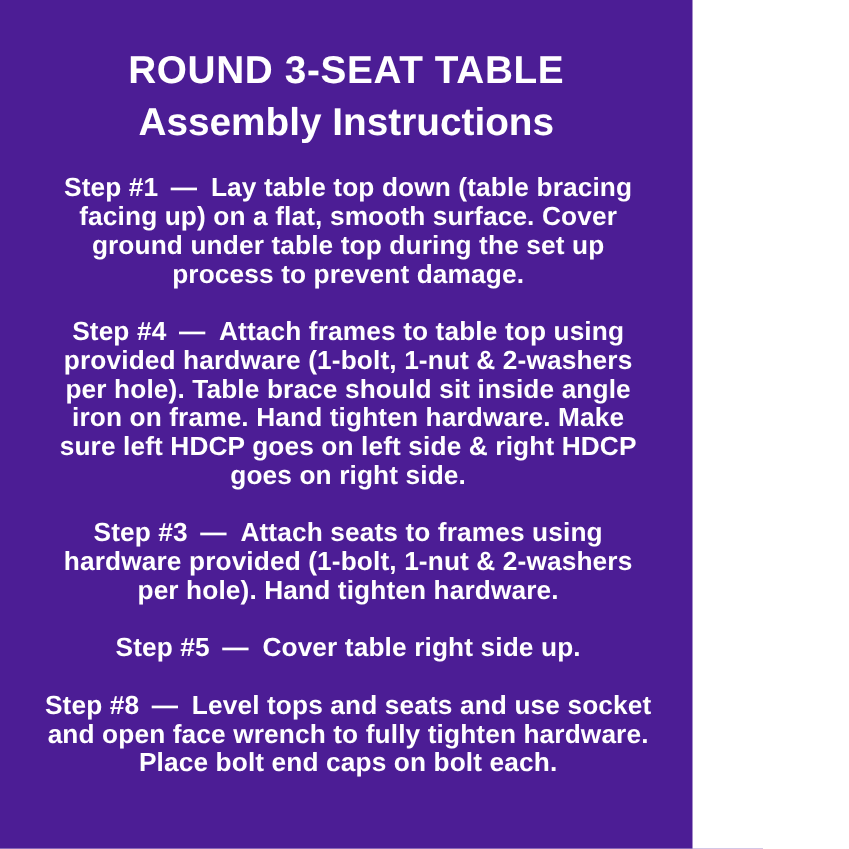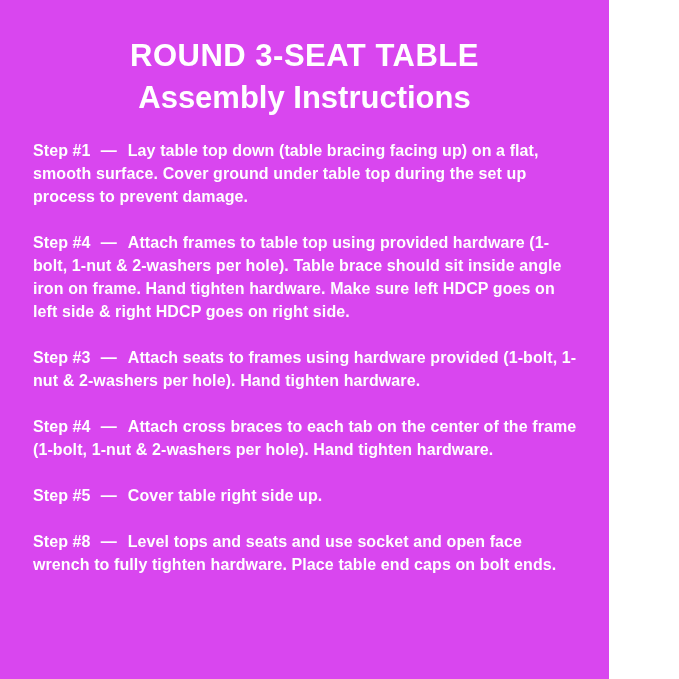--- a/index.html
+++ b/index.html
@@ -1,23 +1,23 @@
 <!DOCTYPE html>
 <html><head>
 <meta charset="utf-8">
 <style>
   html, body {
     margin: 0;
     padding: 0;
   }
   .page {
     position: relative;
-    width: 609px;
+    width: 554px;
     height: 679px;
-    background: #d946ef;
+    background: #4c1d95;
     color: #ffffff;
     font-family: "Liberation Sans", sans-serif;
     font-weight: bold;
     overflow: hidden;
     box-sizing: border-box;
     padding: 38px 30px 0 33px;
   }
   .header {
     text-align: center;
     margin-bottom: 24px;
@@ -33,24 +33,25 @@
   }
   .subtitle {
     font-size: 31px;
     line-height: 1.1;
     margin: 7px 0 0 0;
   }
   .steps {
     max-width: 616px;
   }
   .step {
-    font-size: 16px;
+    font-size: 21px;
     line-height: 23px;
     margin: 0 0 23px 0;
     letter-spacing: 0.1px;
+    text-align: center;
   }
   .step .dash {
     display: inline-block;
     margin: 0 11px 0 10px;
   }
 </style>
 </head>
 <body>
 
 <div class="page">
@@ -61,21 +62,20 @@
   </div>
 
   <div class="steps">
 
     <p class="step"><span>Step #1</span><span class="dash">—</span><span>Lay table top down (table bracing facing up) on a flat, smooth surface. Cover ground under table top during the set up process to prevent damage.</span></p>
 
     <p class="step"><span>Step #4</span><span class="dash">—</span><span>Attach frames to table top using provided hardware (1-bolt, 1-nut &amp; 2-washers per hole). Table brace should sit inside angle iron on frame. Hand tighten hardware. Make sure left HDCP goes on left side &amp; right HDCP goes on right side.</span></p>
 
     <p class="step"><span>Step #3</span><span class="dash">—</span><span>Attach seats to frames using hardware provided (1-bolt, 1-nut &amp; 2-washers per hole). Hand tighten hardware.</span></p>
 
-    <p class="step"><span>Step #4</span><span class="dash">—</span><span>Attach cross braces to each tab on the center of the frame (1-bolt, 1-nut &amp; 2-washers per hole). Hand tighten hardware.</span></p>
 
     <p class="step"><span>Step #5</span><span class="dash">—</span><span>Cover table right side up.</span></p>
 
-    <p class="step"><span>Step #8</span><span class="dash">—</span><span>Level tops and seats and use socket and open face wrench to fully tighten hardware. Place table end caps on bolt ends.</span></p>
+    <p class="step"><span>Step #8</span><span class="dash">—</span><span>Level tops and seats and use socket and open face wrench to fully tighten hardware. Place bolt end caps on bolt each.</span></p>
 
   </div>
 
 </div>
 
 </body></html>

